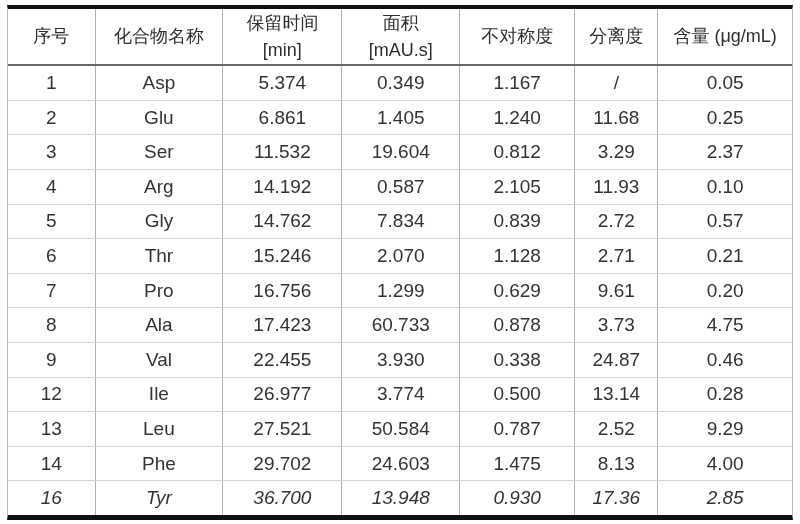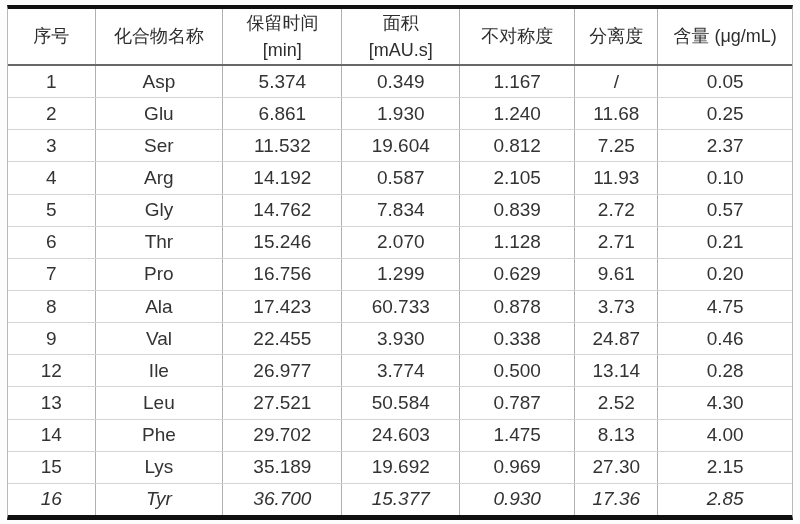--- a/index.html
+++ b/index.html
@@ -106,32 +106,32 @@
             <td>5.374</td>
             <td>0.349</td>
             <td>1.167</td>
             <td>/</td>
             <td>0.05</td>
           </tr>
           <tr>
             <td>2</td>
             <td>Glu</td>
             <td>6.861</td>
-            <td>1.930</td>
+            <td>1.405</td>
             <td>1.240</td>
             <td>11.68</td>
             <td>0.25</td>
           </tr>
           <tr>
             <td>3</td>
             <td>Ser</td>
             <td>11.532</td>
             <td>19.604</td>
             <td>0.812</td>
-            <td>7.25</td>
+            <td>3.29</td>
             <td>2.37</td>
           </tr>
           <tr>
             <td>4</td>
             <td>Arg</td>
             <td>14.192</td>
             <td>0.587</td>
             <td>2.105</td>
             <td>11.93</td>
             <td>0.10</td>
@@ -190,45 +190,36 @@
             <td>13.14</td>
             <td>0.28</td>
           </tr>
           <tr>
             <td>13</td>
             <td>Leu</td>
             <td>27.521</td>
             <td>50.584</td>
             <td>0.787</td>
             <td>2.52</td>
-            <td>4.30</td>
+            <td>9.29</td>
           </tr>
           <tr>
             <td>14</td>
             <td>Phe</td>
             <td>29.702</td>
             <td>24.603</td>
             <td>1.475</td>
             <td>8.13</td>
             <td>4.00</td>
           </tr>
           <tr>
-            <td>15</td>
-            <td>Lys</td>
-            <td>35.189</td>
-            <td>19.692</td>
-            <td>0.969</td>
-            <td>27.30</td>
-            <td>2.15</td>
-          </tr>
-          <tr>
             <td>16</td>
             <td>Tyr</td>
             <td>36.700</td>
-            <td>15.377</td>
+            <td>13.948</td>
             <td>0.930</td>
             <td>17.36</td>
             <td>2.85</td>
           </tr>
         </tbody>
     </table>
   </div>
 </div>
 
 </body></html>

